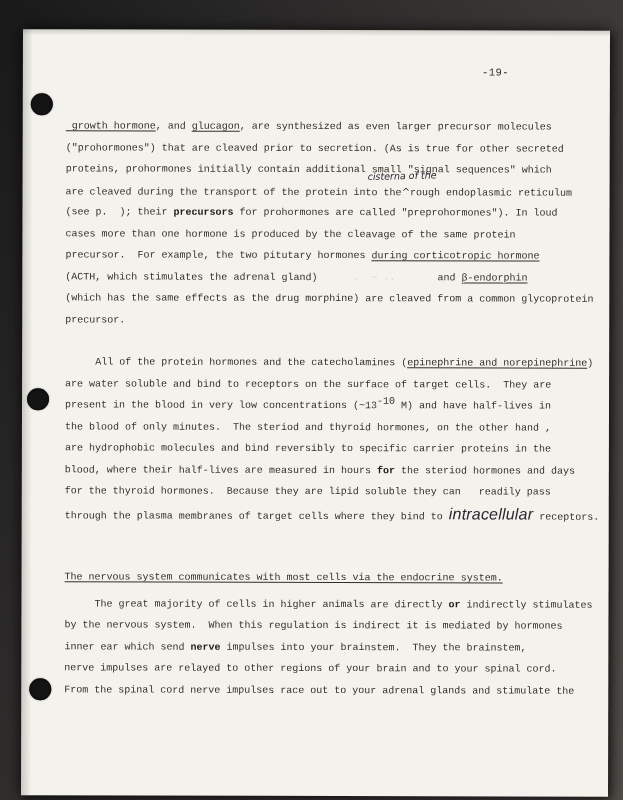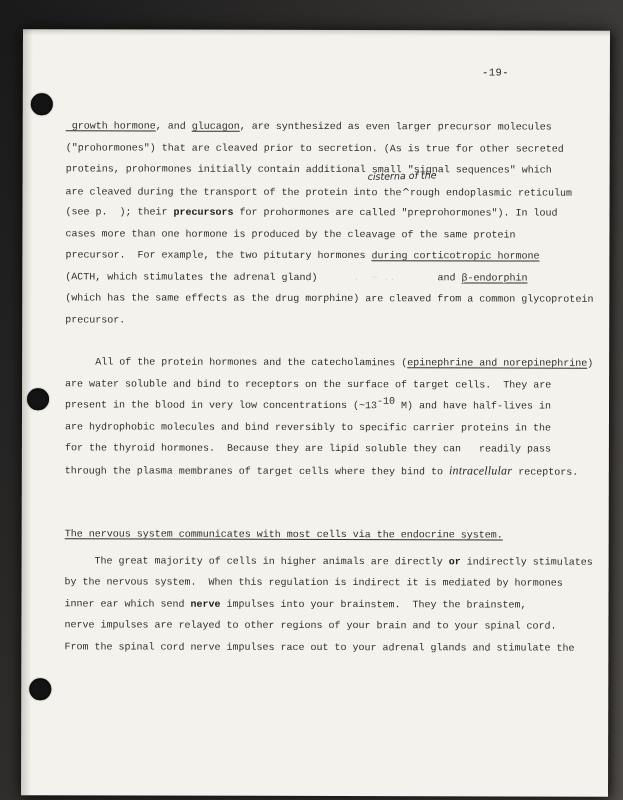--- a/index.html
+++ b/index.html
@@ -39,21 +39,21 @@
     position:absolute; left:43px; top:86px; width:532px;
   }
   .line {
     white-space:pre; font-size:10px; line-height:21.5px; height:21.5px;
     color:#33302a;
   }
   .u   { text-decoration:underline; text-underline-offset:2px; }
   .b   { font-weight:bold; color:#23211c; }
   .sup { vertical-align:super; font-size:10px; line-height:0;text-align:center; }
   .hw  {
-    font-family:Liberation Serif, serif; font-style:italic; font-size:12px;
+    font-family:Liberation Sans, sans-serif; font-style:italic; font-size:16px;
     color:#2a2730; letter-spacing:0.2px;
   }
   .faint { color:rgba(70,62,50,0.16); }
   .caret { position:relative; font-family:"DejaVu Sans", sans-serif; color:#2a2730; }
   .note {
     position:absolute; left:-34px; bottom:10px; white-space:nowrap;
     font-family:"DejaVu Sans", sans-serif; font-style:italic;
     font-size:9.5px; color:#2a2730; transform:rotate(-1.5deg);
   }
 </style>
@@ -75,21 +75,23 @@
       <div class="line"><span>(see p.  ); their </span><span class="b">precursors</span><span> for prohormones are called "preprohormones"). In loud</span></div>
       <div class="line"><span>cases more than one hormone is produced by the cleavage of the same protein</span></div>
       <div class="line"><span>precursor.  For example, the two pitutary hormones </span><span class="u">during corticotropic hormone</span></div>
       <div class="line"><span>(ACTH, which stimulates the adrenal gland)</span><span class="faint">      .  ~ ..       </span><span>and </span><span class="u">β-endorphin</span></div>
       <div class="line"><span>(which has the same effects as the drug morphine) are cleaved from a common glycoprotein</span></div>
       <div class="line"><span>precursor.</span></div>
       <div style="height: 21px;"></div>
       <div class="line"><span>     All of the protein hormones and the catecholamines (</span><span class="u">epinephrine and norepinephrine</span><span>)</span></div>
       <div class="line"><span>are water soluble and bind to receptors on the surface of target cells.  They are</span></div>
       <div class="line"><span>present in the blood in very low concentrations (~13</span><span class="sup">-10</span><span> M) and have half-lives in</span></div>
+      <div class="line"><span>the blood of only minutes.  The steriod and thyroid hormones, on the other hand ,</span></div>
       <div class="line"><span>are hydrophobic molecules and bind reversibly to specific carrier proteins in the</span></div>
+      <div class="line"><span>blood, where their half-lives are measured in hours </span><span class="b">for</span><span> the steriod hormones and days</span></div>
       <div class="line"><span>for the thyroid hormones.  Because they are lipid soluble they can   readily pass</span></div>
       <div class="line"><span>through the plasma membranes of target cells where they bind to </span><span class="hw">intracellular</span><span> receptors.</span></div>
       <div style="height: 43px;"></div>
       <div class="line"><span class="u">The nervous system communicates with most cells via the endocrine system.</span></div>
       <div style="height: 5px;"></div>
       <div class="line"><span>     The great majority of cells in higher animals are directly </span><span class="b">or</span><span> indirectly stimulates</span></div>
       <div class="line"><span>by the nervous system.  When this regulation is indirect it is mediated by hormones</span></div>
       <div class="line"><span>inner ear which send </span><span class="b">nerve</span><span> impulses into your brainstem.  They the brainstem,</span></div>
       <div class="line"><span>nerve impulses are relayed to other regions of your brain and to your spinal cord.</span></div>
       <div class="line"><span>From the spinal cord nerve impulses race out to your adrenal glands and stimulate the</span></div>

